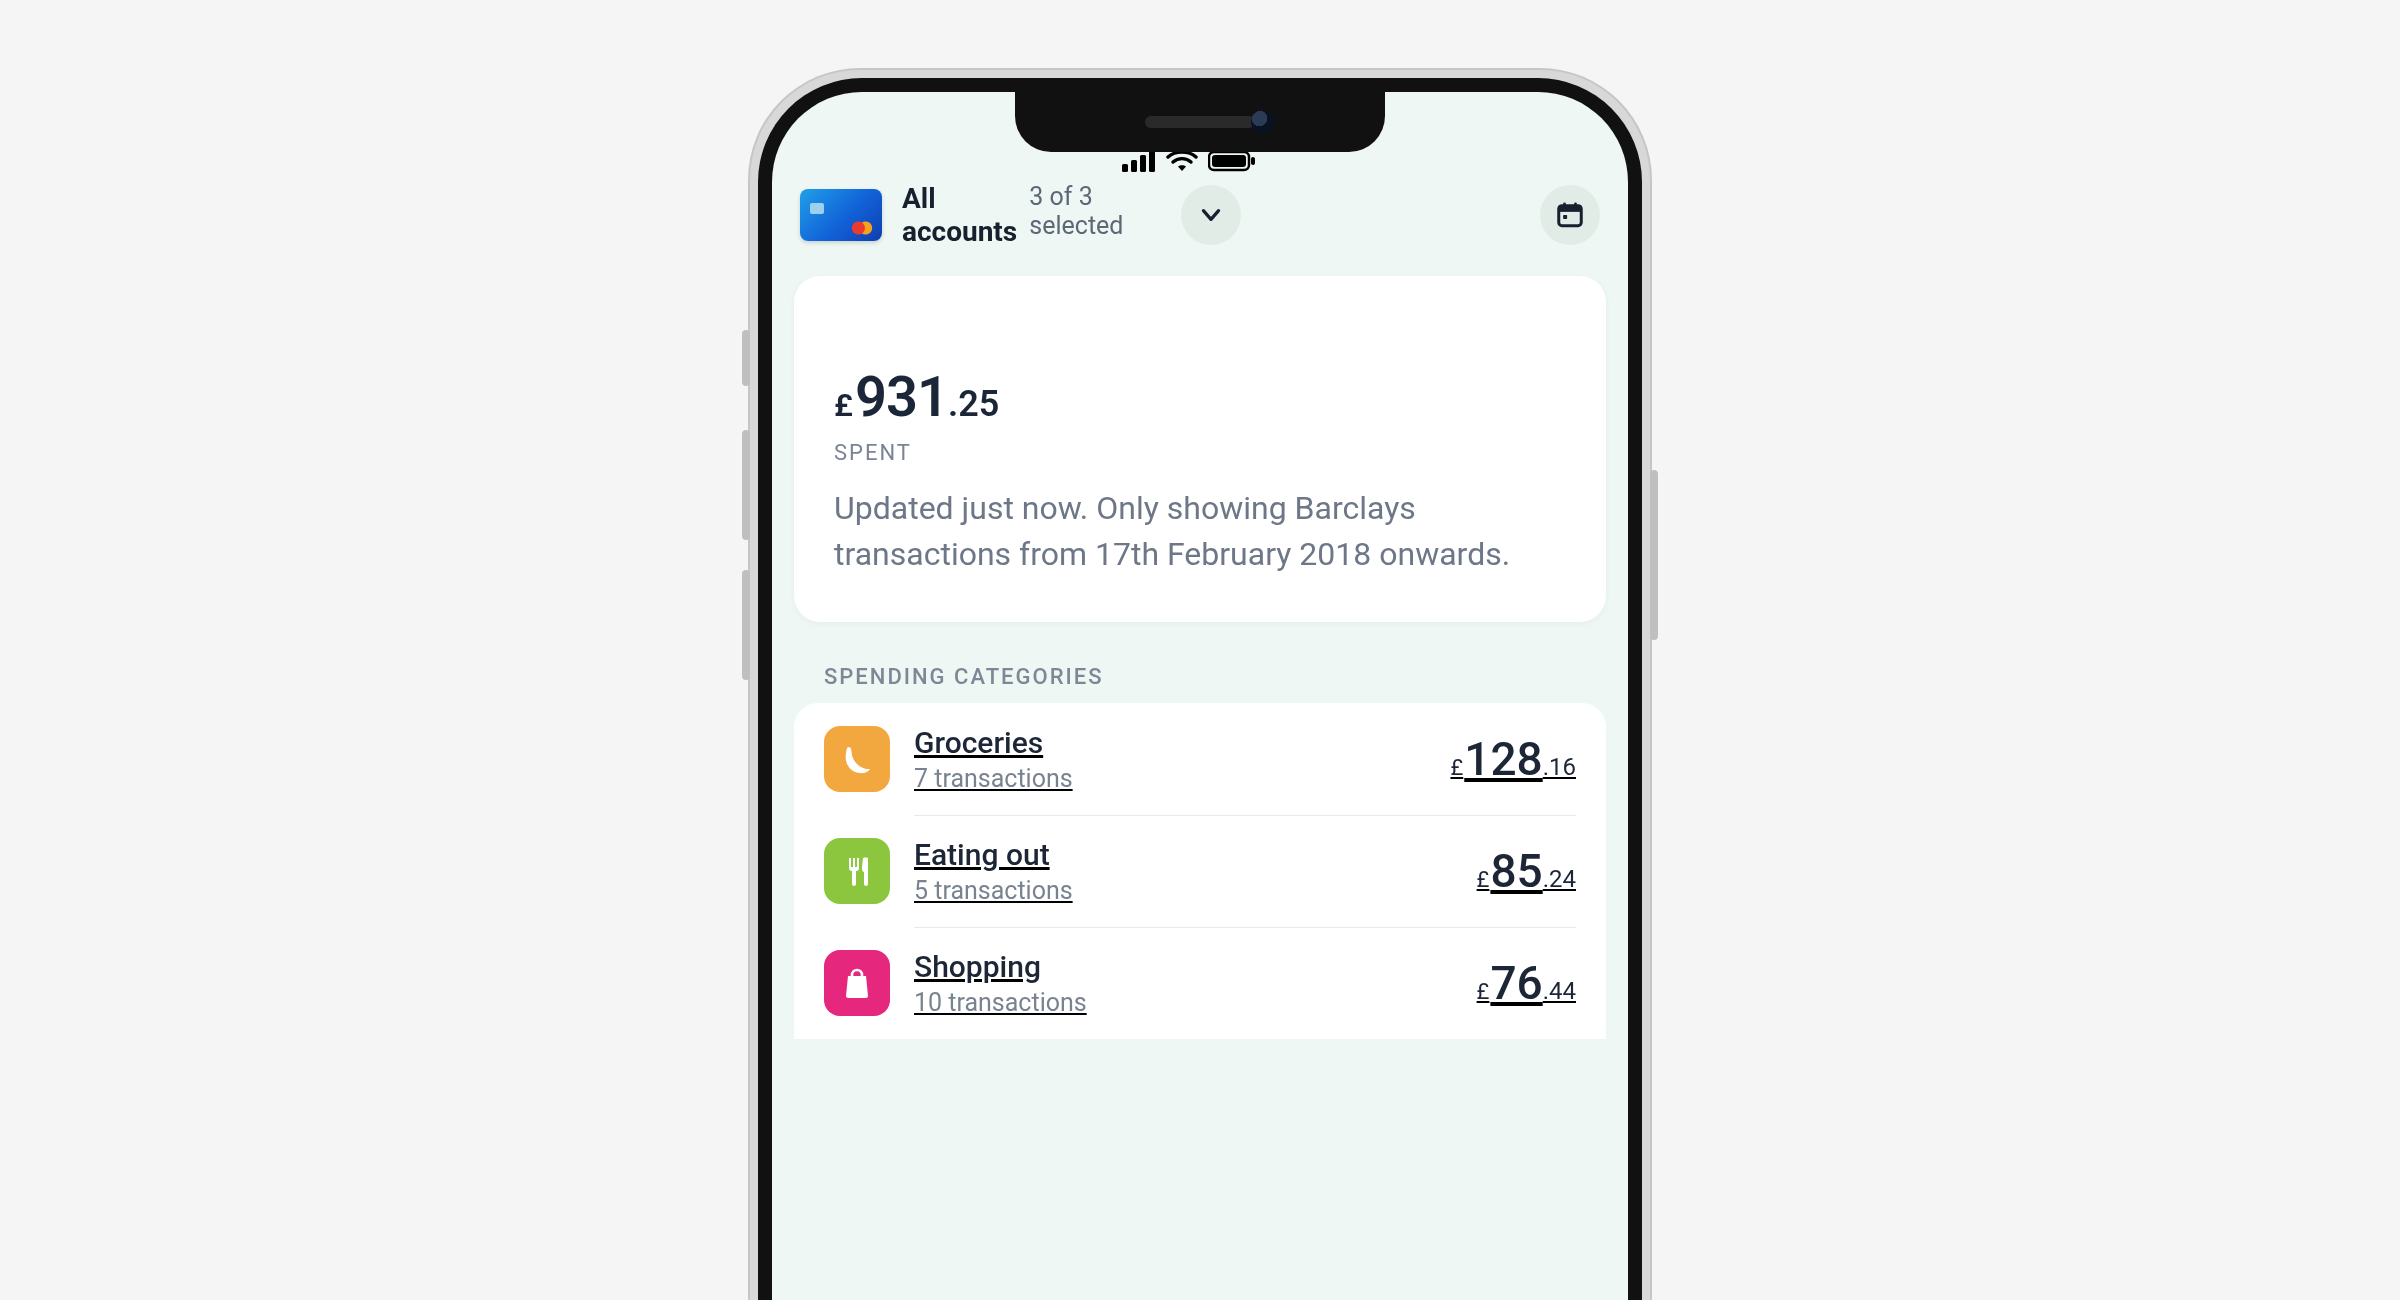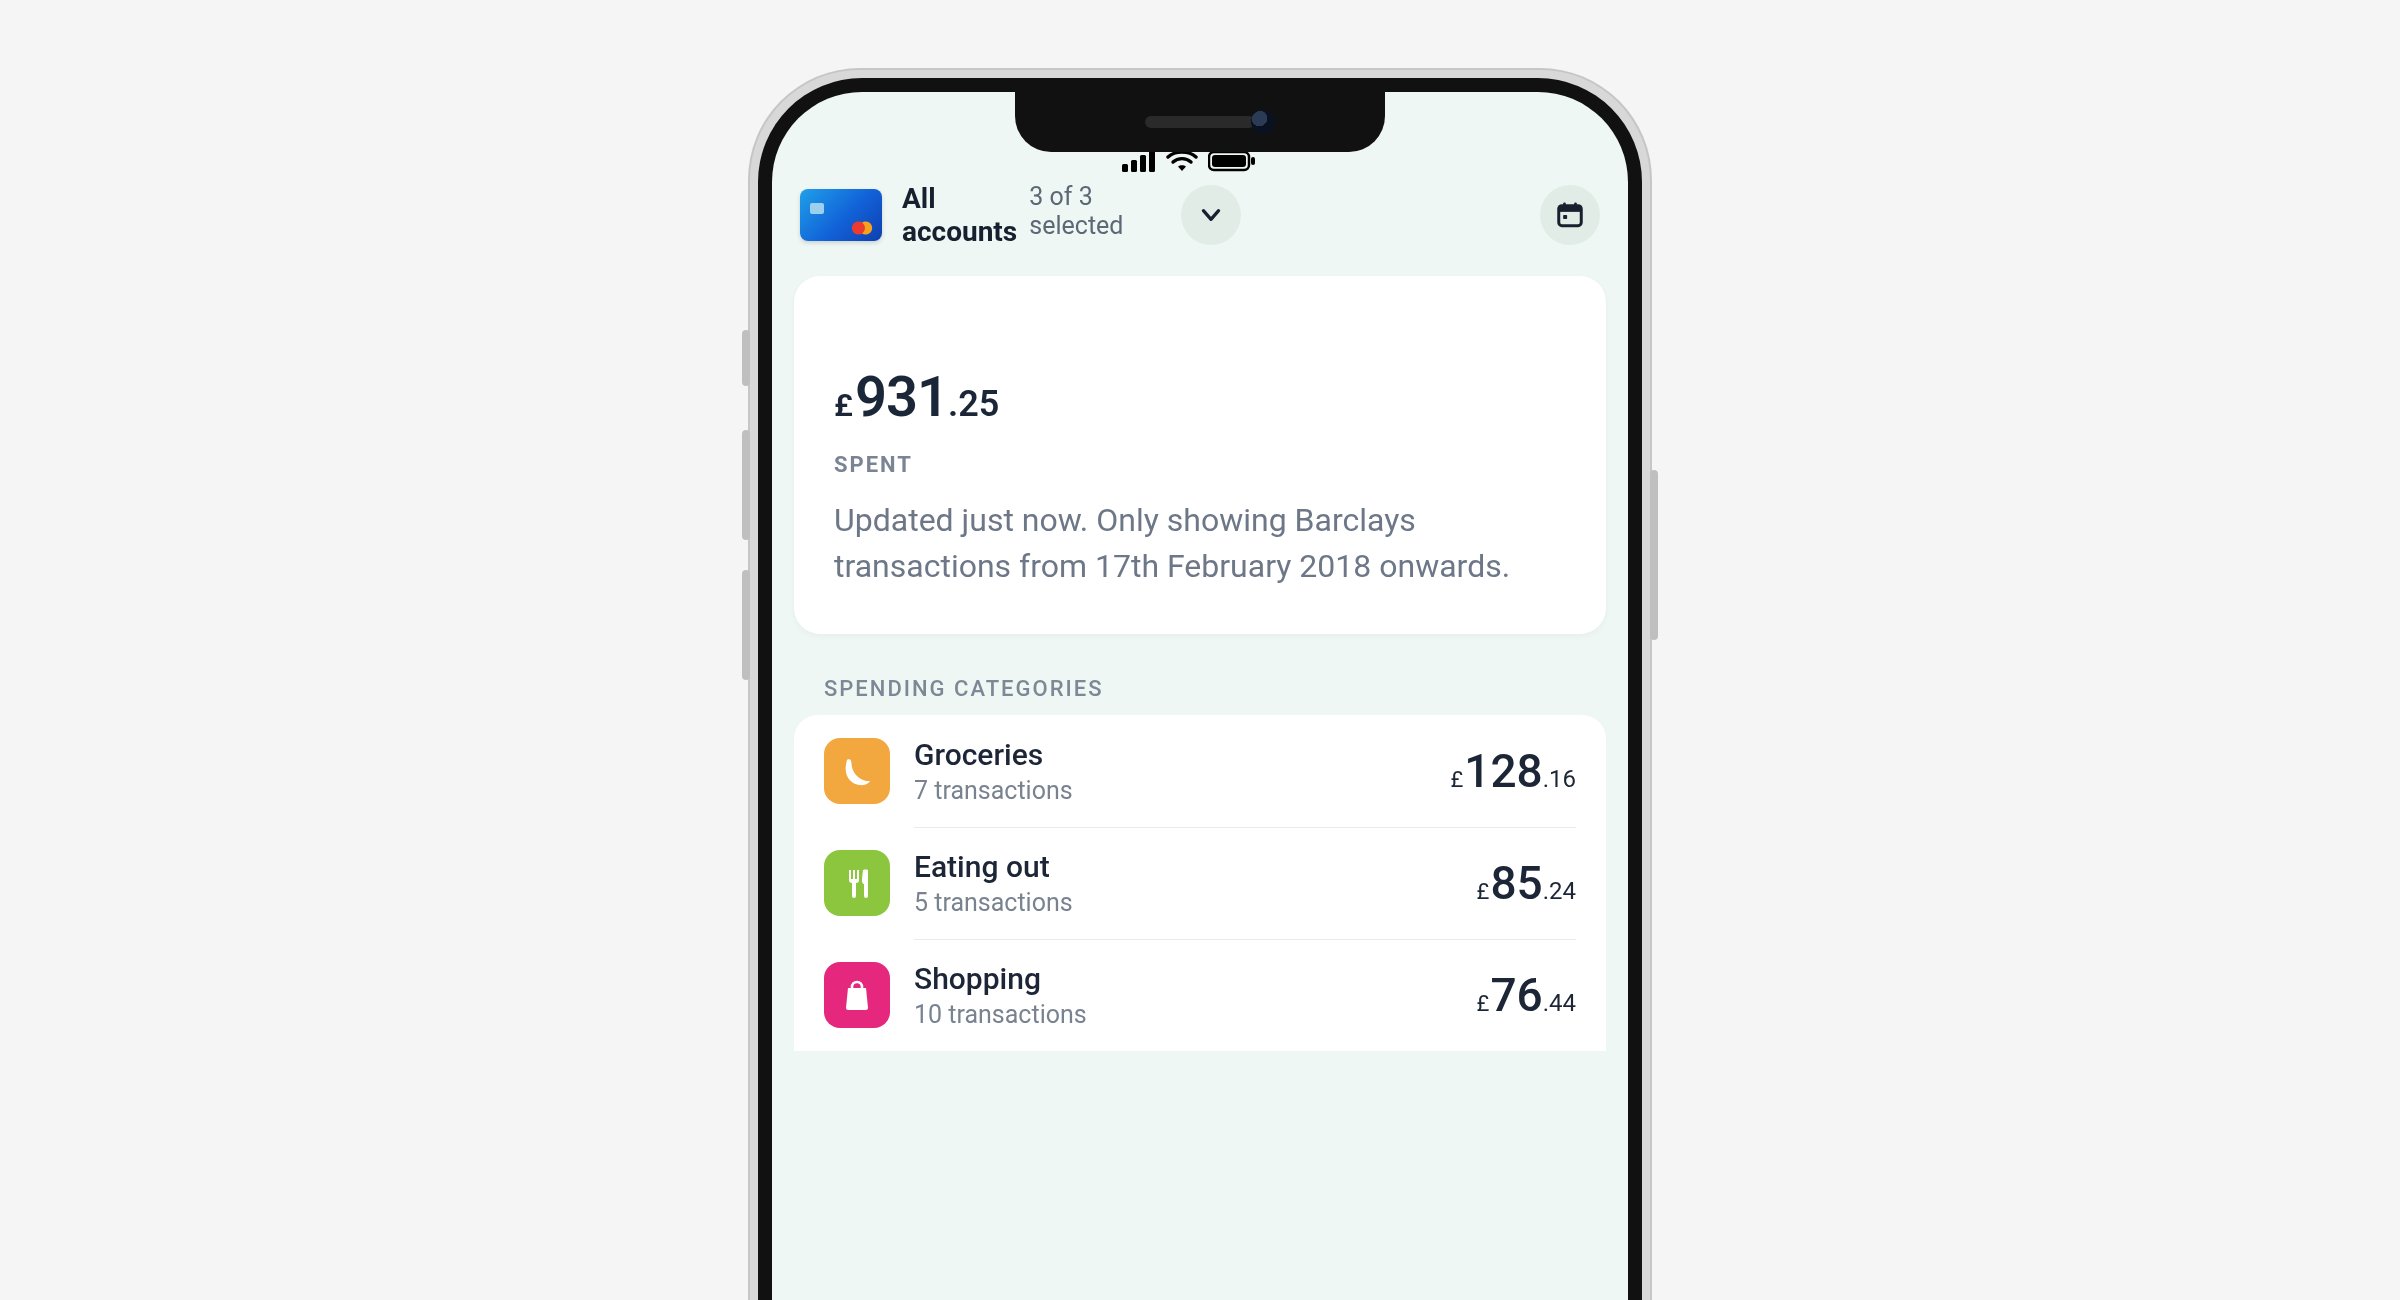--- a/index.html
+++ b/index.html
@@ -130,37 +130,38 @@
   }
   .month-title { font-size: 52px; font-weight: 800; color:#111c2e; letter-spacing:-0.5px; }
   .amount {
     margin-top: 50px;
     color:#1b2738; font-weight:600; display:flex; align-items:baseline;
   }
   .amount .cur   { font-size: 32px; margin-right: 2px; }
   .amount .whole { font-size: 56px; letter-spacing:-1px; }
   .amount .frac  { font-size: 36px; }
   .spent-label {
-    margin-top: 22px; font-size: 22px; letter-spacing: 2px;
-    color:#7a8494; font-weight:700;
+    margin-top: 10px; font-size: 22px; letter-spacing: 2px;
+    color:#7a8494; font-weight:400;
   }
   .note {
     margin-top: 20px; font-size: 32px; line-height: 1.45;
     color:#6d7787; max-width: 700px;
   }
 
   
   .section-label {
     margin: 42px 8px 14px 30px;
     font-size: 22px; letter-spacing: 2px;
     color:#7d8896; font-weight:500;
   }
   .cat-list {
     background:#ffffff; border-radius: 24px 24px 0 0;
     padding: 0 0 0 0;
+    text-decoration: underline;
   }
   .cat-row {
     display:flex; align-items:center; gap: 24px;
     padding: 22px 30px;
   }
   .cat-list .cat-row + .cat-row { position:relative; }
   .cat-list .cat-row + .cat-row::before {
     content:""; position:absolute; left:120px; right:30px; top:0;
     height:1px; background:#e6e9ee;
   }

